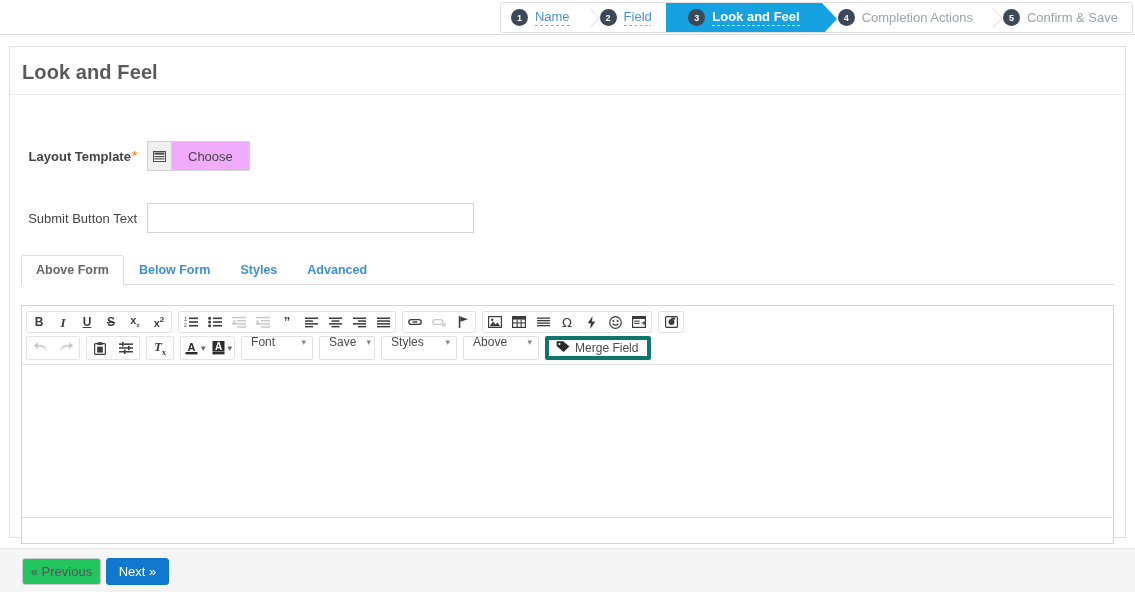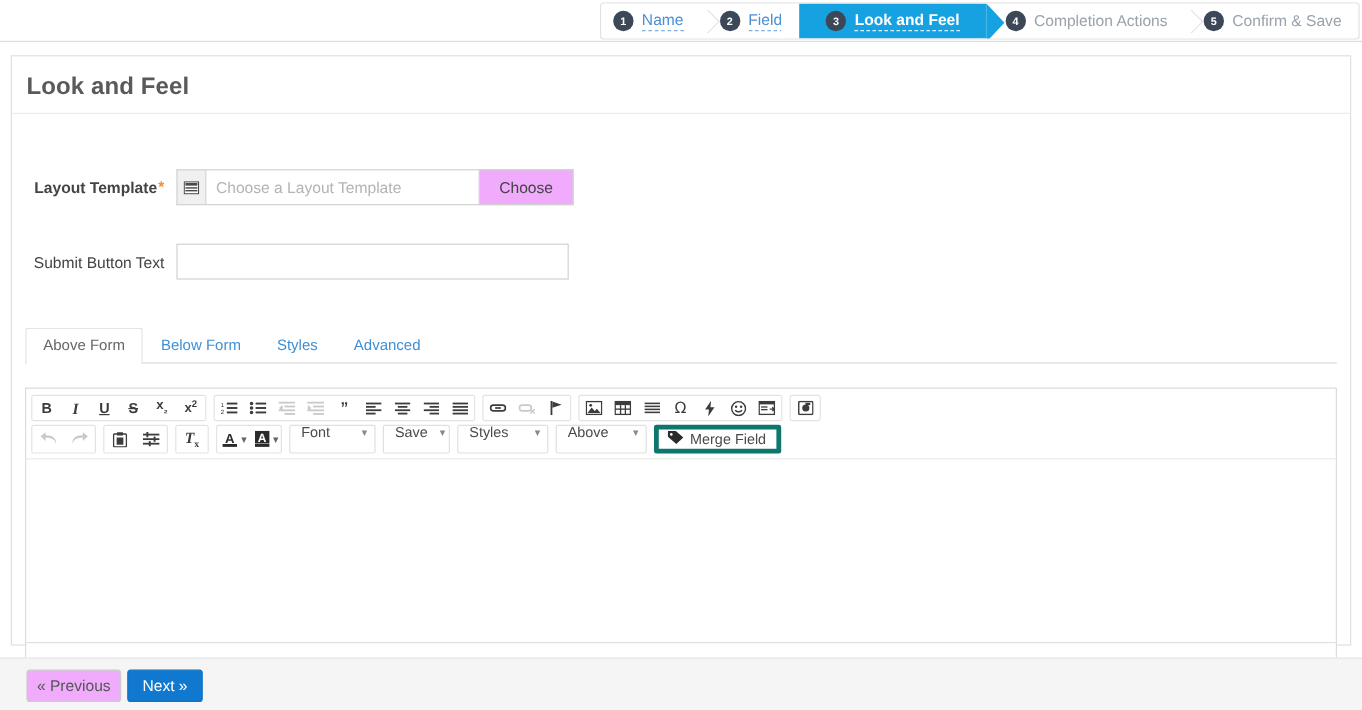--- a/index.html
+++ b/index.html
@@ -199,22 +199,23 @@
     outline: none;
     font-family: "Liberation Sans", sans-serif;
     background: #fff;
   }
 
   
   .tabs {
     display: flex;
     align-items: flex-start;
     border-bottom: 1px solid #dddddd;
-    margin: 40px 11px 0 11px;
+    margin: 22px 11px 0 11px;
     height: 30px;
+    font-weight: bold;
   }
   .tab {
     padding: 6px 14px 7px 14px;
     font-size: 12.5px;
     color: #3f8fd4;
     cursor: pointer;
     line-height: 16px;
     margin-bottom: -1px;
     border: 1px solid transparent;
     border-radius: 3px 3px 0 0;
@@ -327,21 +328,21 @@
     display: flex;
     align-items: center;
     justify-content: center;
     cursor: pointer;
     font-family: "Liberation Sans", sans-serif;
   }
   .btn-prev {
     left: 22px;
     width: 79px;
     border: 1px solid #cccccc;
-    background: #f0abfc;
+    background: #22c55e;
     color: #555555;
   }
   .btn-next {
     left: 106px;
     width: 63px;
     border: 1px solid #0e74c4;
     background: #1079cf;
     color: #ffffff;
   }
 </style>
@@ -391,21 +392,20 @@
       </div>
       <div class="input-group">
         <div class="ig-addon">
           <svg width="13" height="11" viewBox="0 0 13 11" aria-hidden="true">
             <rect x="0.5" y="0.5" width="12" height="10" fill="#ffffff" stroke="#4a4a4a"></rect>
             <rect x="1.5" y="1.5" width="10" height="2.2" fill="#4a4a4a"></rect>
             <rect x="1.5" y="5" width="10" height="1.2" fill="#4a4a4a"></rect>
             <rect x="1.5" y="7.3" width="10" height="1.2" fill="#4a4a4a"></rect>
           </svg>
         </div>
-        <input class="ig-input" type="text" value="" placeholder="Choose a Layout Template" style="">
         <button class="ig-btn">Choose</button>
       </div>
     </div>
 
     <div class="form-row">
       <div class="form-label">Submit Button Text</div>
       <input class="plain-input" type="text" value="" placeholder="" style="">
     </div>
 
   </div>

